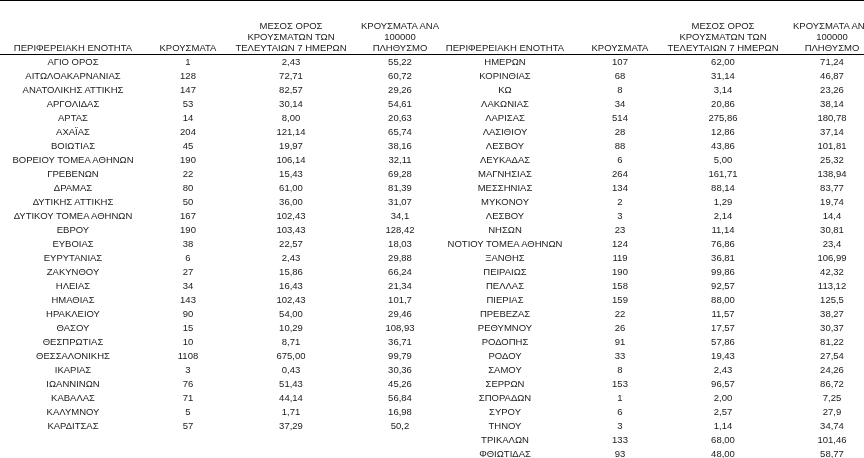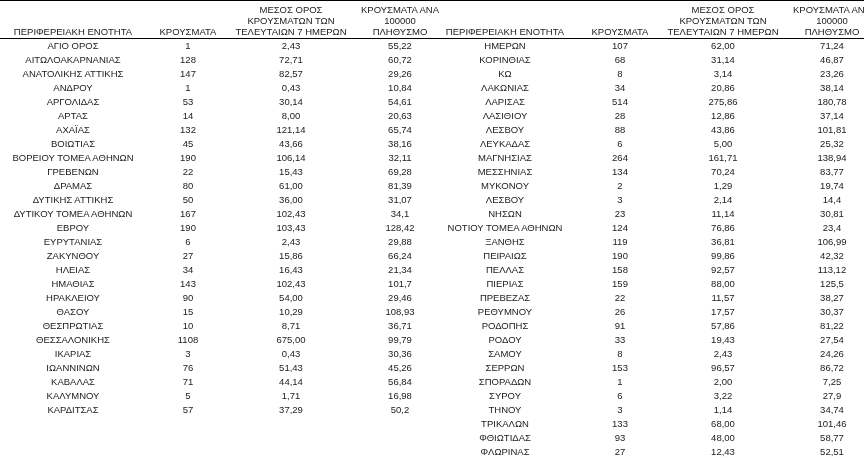--- a/index.html
+++ b/index.html
@@ -29,21 +29,21 @@
     width: 432px;
     border-collapse: collapse;
     table-layout: fixed;
     font-size: 9.5px;
   }
   table.data-table thead tr.head-row th {
     border-top: 1.6px solid #000000;
     border-bottom: 1.1px solid #000000;
     height: 36px;
     vertical-align: bottom;
-    padding: 0 2px 1px 2px;
+    padding: 16px 2px 1px 2px;
     font-weight: normal;
     line-height: 11px;
     text-align: center;
   }
   th.col-region, td.col-region { width: 142px; }
   th.col-cases,  td.col-cases  { width: 80px; }
   th.col-avg7,   td.col-avg7   { width: 118px; }
   th.col-per100, td.col-per100 { width: 92px; }
 
   table.data-table tbody td {
@@ -96,47 +96,41 @@
             <td class="col-avg7">72,71</td>
             <td class="col-per100">60,72</td>
           </tr>
           <tr>
             <td class="col-region">ΑΝΑΤΟΛΙΚΗΣ ΑΤΤΙΚΗΣ</td>
             <td class="col-cases">147</td>
             <td class="col-avg7">82,57</td>
             <td class="col-per100">29,26</td>
           </tr>
           <tr>
-            <td class="col-region">ΑΝΔΡΟΥ</td>
-            <td class="col-cases">1</td>
-            <td class="col-avg7">0,43</td>
-            <td class="col-per100">10,84</td>
-          </tr>
-          <tr>
             <td class="col-region">ΑΡΓΟΛΙΔΑΣ</td>
             <td class="col-cases">53</td>
             <td class="col-avg7">30,14</td>
             <td class="col-per100">54,61</td>
           </tr>
           <tr>
             <td class="col-region">ΑΡΤΑΣ</td>
             <td class="col-cases">14</td>
             <td class="col-avg7">8,00</td>
             <td class="col-per100">20,63</td>
           </tr>
           <tr>
             <td class="col-region">ΑΧΑΪΑΣ</td>
-            <td class="col-cases">132</td>
+            <td class="col-cases">204</td>
             <td class="col-avg7">121,14</td>
             <td class="col-per100">65,74</td>
           </tr>
           <tr>
             <td class="col-region">ΒΟΙΩΤΙΑΣ</td>
             <td class="col-cases">45</td>
-            <td class="col-avg7">43,66</td>
+            <td class="col-avg7">19,97</td>
             <td class="col-per100">38,16</td>
           </tr>
           <tr>
             <td class="col-region">ΒΟΡΕΙΟΥ ΤΟΜΕΑ ΑΘΗΝΩΝ</td>
             <td class="col-cases">190</td>
             <td class="col-avg7">106,14</td>
             <td class="col-per100">32,11</td>
           </tr>
           <tr>
             <td class="col-region">ΓΡΕΒΕΝΩΝ</td>
@@ -160,20 +154,26 @@
             <td class="col-region">ΔΥΤΙΚΟΥ ΤΟΜΕΑ ΑΘΗΝΩΝ</td>
             <td class="col-cases">167</td>
             <td class="col-avg7">102,43</td>
             <td class="col-per100">34,1</td>
           </tr>
           <tr>
             <td class="col-region">ΕΒΡΟΥ</td>
             <td class="col-cases">190</td>
             <td class="col-avg7">103,43</td>
             <td class="col-per100">128,42</td>
+          </tr>
+          <tr>
+            <td class="col-region">ΕΥΒΟΙΑΣ</td>
+            <td class="col-cases">38</td>
+            <td class="col-avg7">22,57</td>
+            <td class="col-per100">18,03</td>
           </tr>
           <tr>
             <td class="col-region">ΕΥΡΥΤΑΝΙΑΣ</td>
             <td class="col-cases">6</td>
             <td class="col-avg7">2,43</td>
             <td class="col-per100">29,88</td>
           </tr>
           <tr>
             <td class="col-region">ΖΑΚΥΝΘΟΥ</td>
             <td class="col-cases">27</td>
@@ -322,21 +322,21 @@
           </tr>
           <tr>
             <td class="col-region">ΜΑΓΝΗΣΙΑΣ</td>
             <td class="col-cases">264</td>
             <td class="col-avg7">161,71</td>
             <td class="col-per100">138,94</td>
           </tr>
           <tr>
             <td class="col-region">ΜΕΣΣΗΝΙΑΣ</td>
             <td class="col-cases">134</td>
-            <td class="col-avg7">70,24</td>
+            <td class="col-avg7">88,14</td>
             <td class="col-per100">83,77</td>
           </tr>
           <tr>
             <td class="col-region">ΜΥΚΟΝΟΥ</td>
             <td class="col-cases">2</td>
             <td class="col-avg7">1,29</td>
             <td class="col-per100">19,74</td>
           </tr>
           <tr>
             <td class="col-region">ΛΕΣΒΟΥ</td>
@@ -418,21 +418,21 @@
           </tr>
           <tr>
             <td class="col-region">ΣΠΟΡΑΔΩΝ</td>
             <td class="col-cases">1</td>
             <td class="col-avg7">2,00</td>
             <td class="col-per100">7,25</td>
           </tr>
           <tr>
             <td class="col-region">ΣΥΡΟΥ</td>
             <td class="col-cases">6</td>
-            <td class="col-avg7">3,22</td>
+            <td class="col-avg7">2,57</td>
             <td class="col-per100">27,9</td>
           </tr>
           <tr>
             <td class="col-region">ΤΗΝΟΥ</td>
             <td class="col-cases">3</td>
             <td class="col-avg7">1,14</td>
             <td class="col-per100">34,74</td>
           </tr>
           <tr>
             <td class="col-region">ΤΡΙΚΑΛΩΝ</td>

